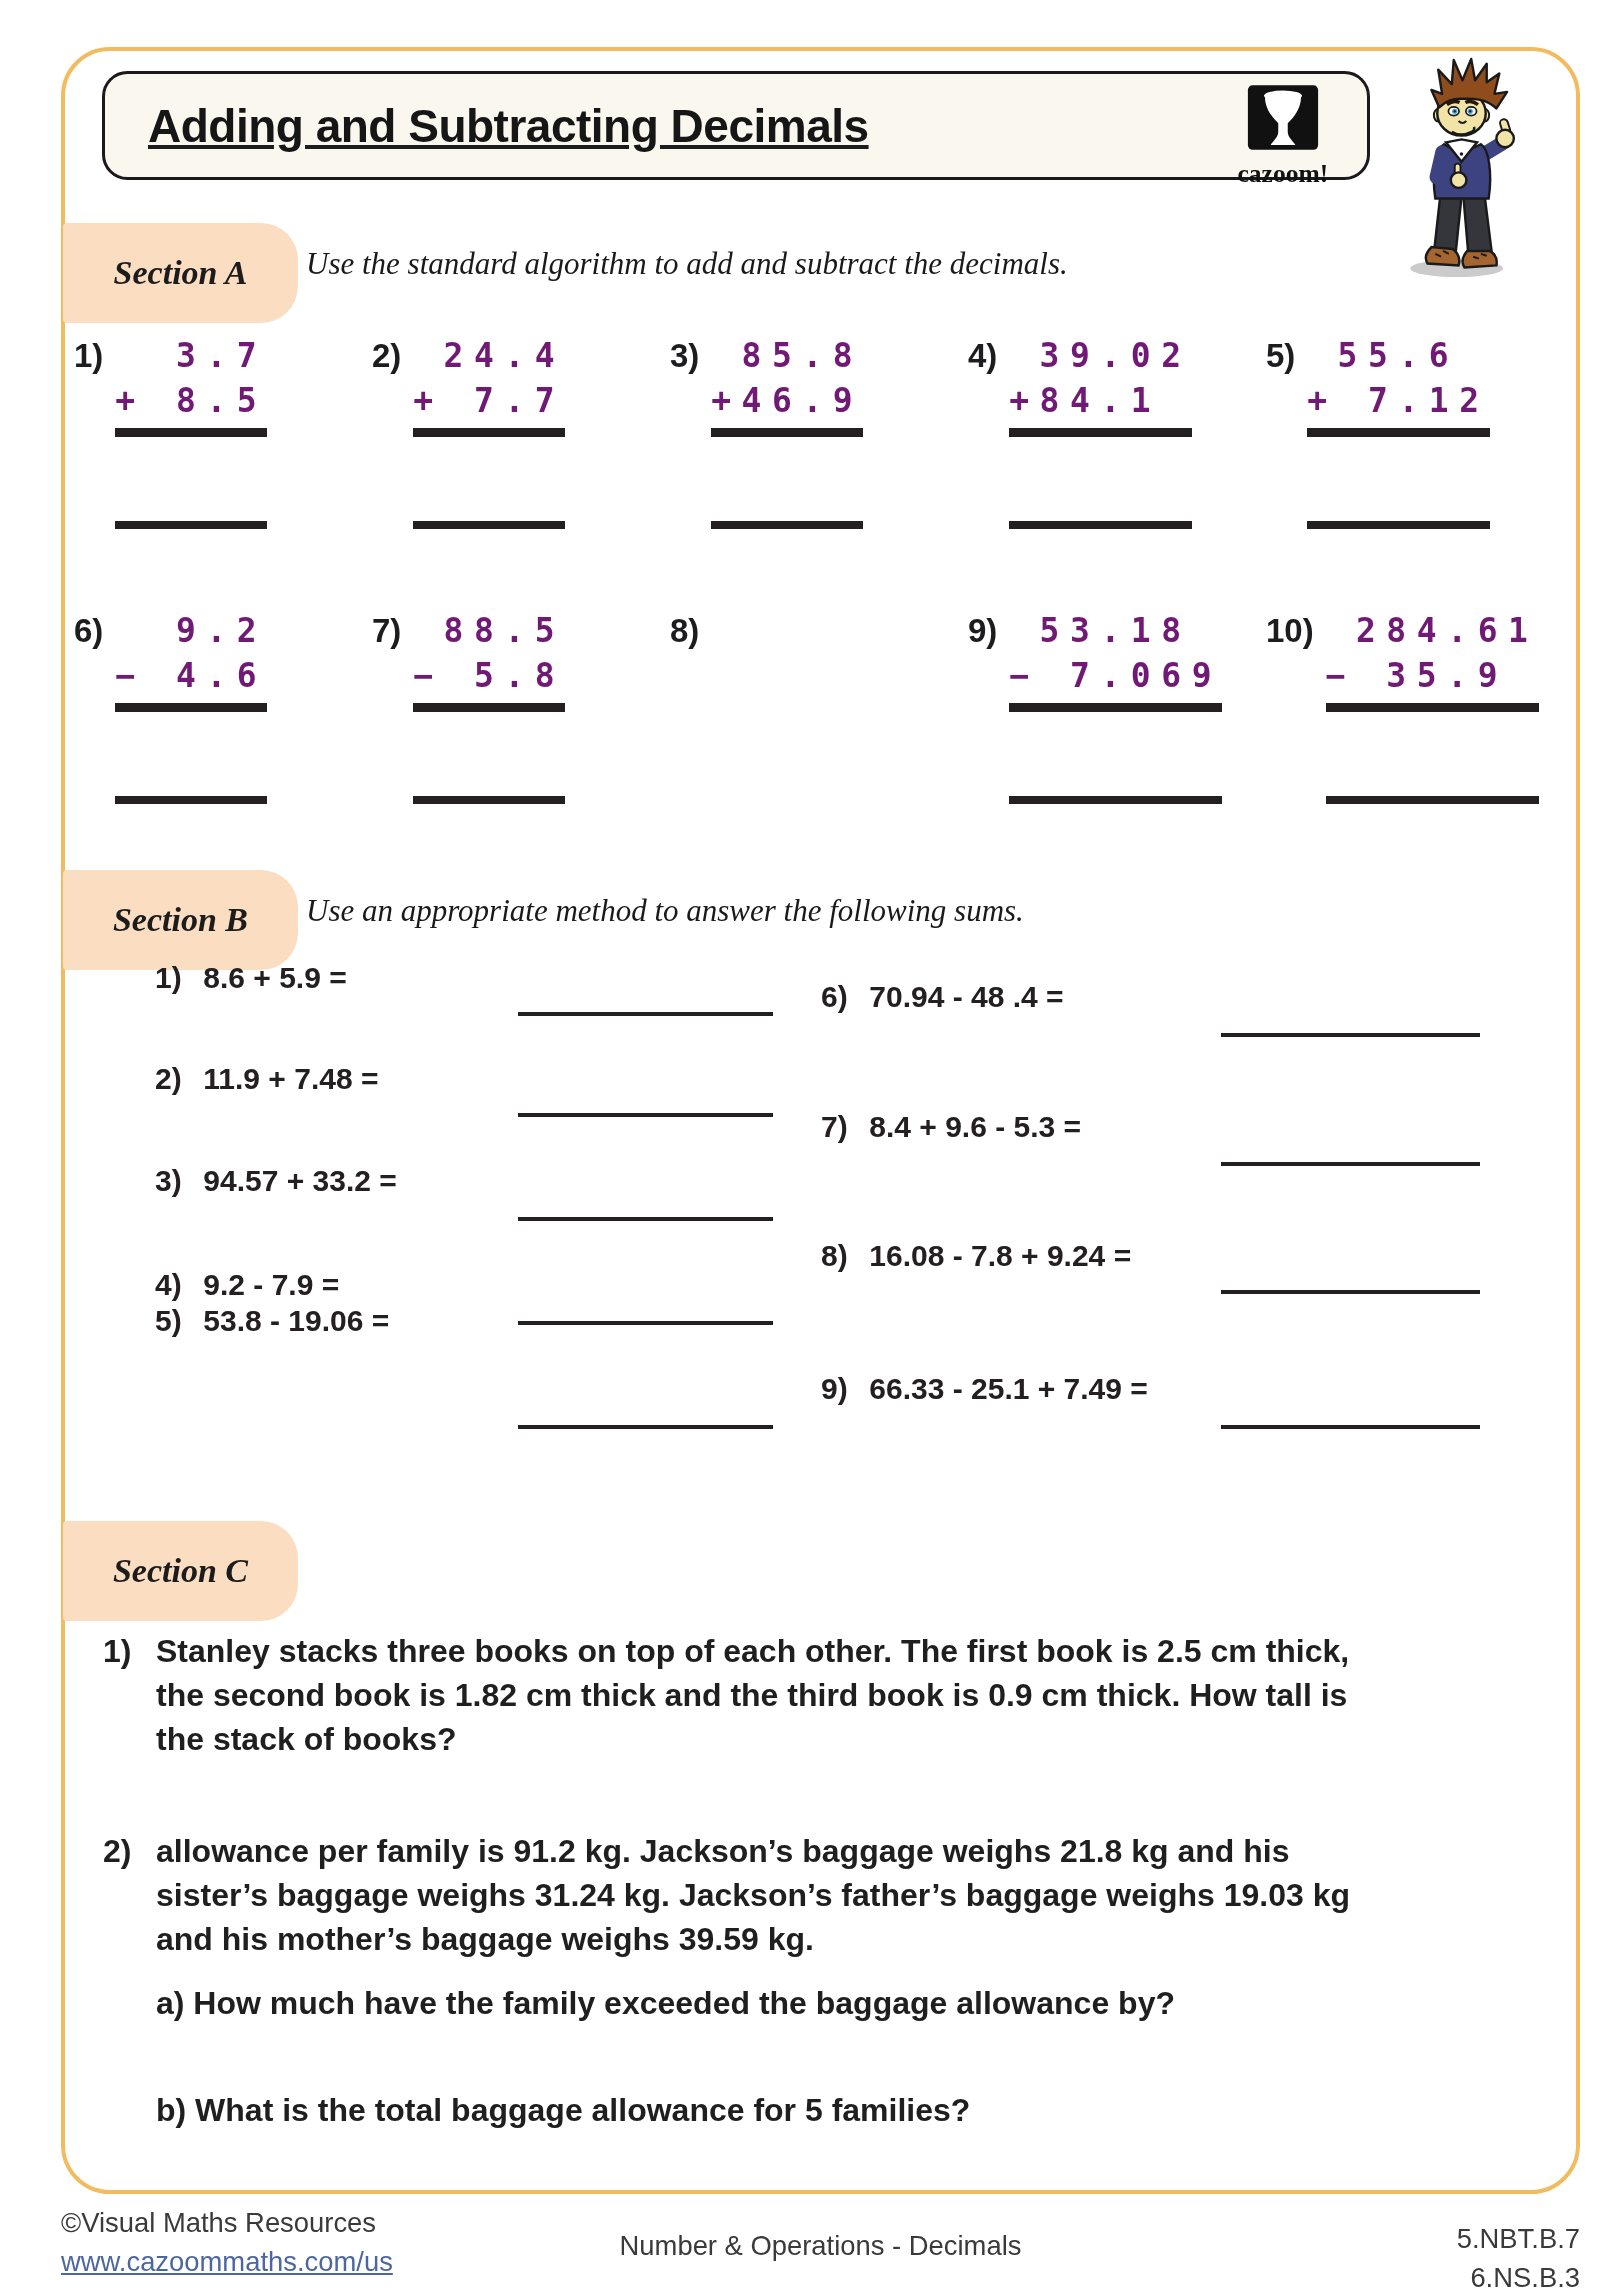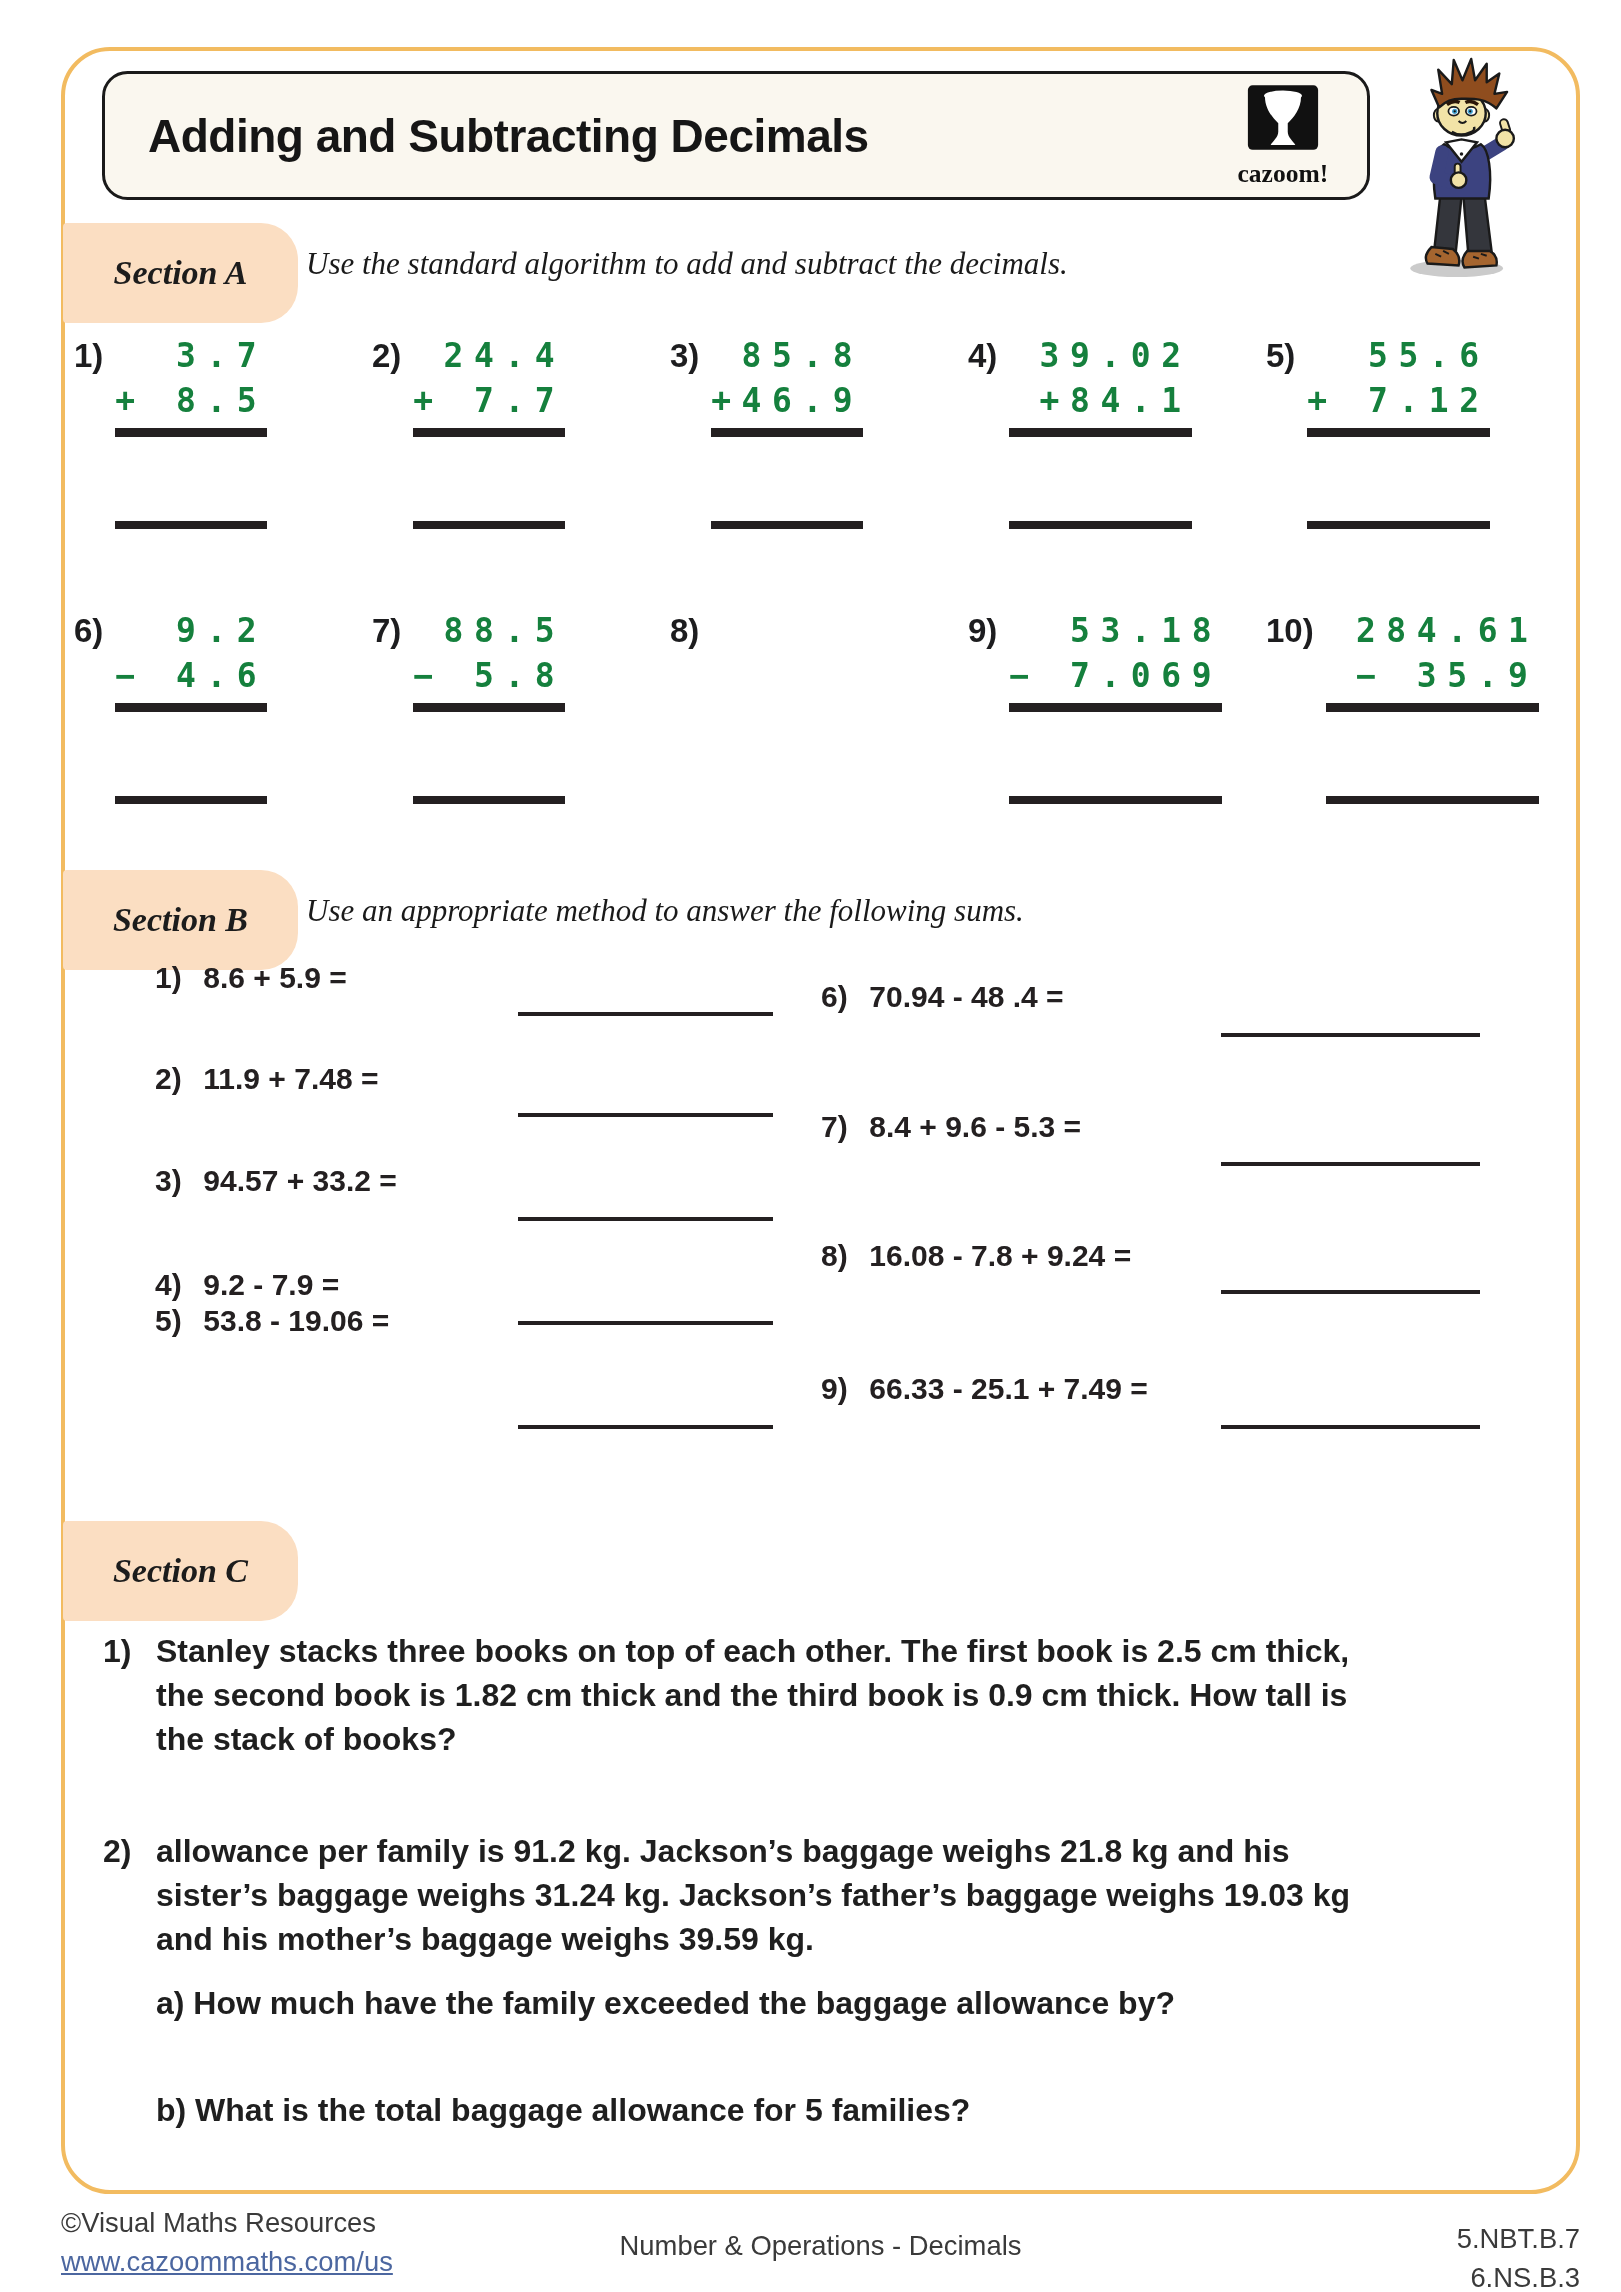--- a/index.html
+++ b/index.html
@@ -6,23 +6,23 @@
   .sheet{
     position:relative; width:1621px; height:2293px; background:#ffffff;
     font-family:"Liberation Sans", sans-serif; color:#1d1d1f; overflow:hidden;
   }
   .frame{
     position:absolute; left:61px; top:47px; width:1511px; height:2139px;
     border:4.9px solid #F2BB60; border-radius:49px;
   }
   
   .title-box{
-    position:absolute; left:102px; top:71px; width:1268px; height:129px;
+    position:absolute; left:102px; top:71px; width:1268px; height:109px;
     background:#FAF7EF; border:3.9px solid #1a1a1a; border-radius:25.5px;
-    display:flex; align-items:center; padding-left:43px; box-sizing:border-box;
+    display:flex; align-items:center; padding-left:43px; box-sizing:border-box;text-decoration:underline;
   }
   .page-title{font-size:46px; font-weight:bold; letter-spacing:-0.5px; color:#161616;}
   .logo{position:absolute; right:15.7px; top:9.8px; width:137px; text-align:center;}
   .logo-text{font-family:"Liberation Serif", serif; font-weight:bold; font-size:25.5px; margin-top:2px; color:#111;}
   .mascot{position:absolute; left:1400px; top:57px; width:123px; height:223px;}
   
   .badge{
     position:absolute; left:63px; width:235px; height:100px; background:#FBDEC2;
     border-radius:3.9px 37px 37px 3.9px; display:flex; align-items:center; justify-content:center;
     font-family:"Liberation Serif", serif; font-style:italic; font-weight:bold; font-size:34px; color:#1c1c1c;
@@ -31,21 +31,21 @@
     position:absolute; left:306px; height:82px; display:flex; align-items:center;
     font-family:"Liberation Serif", serif; font-style:italic; font-size:31px; color:#1a1a1a;
   }
   
   .sa-row{position:absolute; left:74px; width:1490px; display:grid; grid-template-columns:repeat(5,1fr);}
   .sa-cell{display:flex; align-items:flex-start;}
   .sa-num{font-size:33px; font-weight:bold; line-height:45px; margin-right:11.8px; white-space:pre;}
   .sa-block{display:inline-block;}
   .sa-line{
     font-family:"DejaVu Sans Mono", monospace; font-weight:bold; font-size:33px;
-    line-height:45px; letter-spacing:0.32em; white-space:pre; color:#15803d;text-align:right;
+    line-height:45px; letter-spacing:0.32em; white-space:pre; color:#701a75;
   }
   .sa-bar{height:8.8px; background:#242021; margin-top:4.9px;}
   .sa-answer{height:8.8px; background:#242021; margin-top:84px;}
   
   .sb-item{position:absolute; font-size:30px; font-weight:bold; white-space:pre; color:#242021;}
   .sb-num{margin-right:21.6px;}
   .sb-line{position:absolute; height:3.9px; background:#242021;}
   
   .sc-prob{position:absolute; display:flex; align-items:flex-start; font-size:32px; font-weight:bold; color:#1f1f1f;}
   .sc-num{width:53px; flex:0 0 53px; line-height:44px;}

